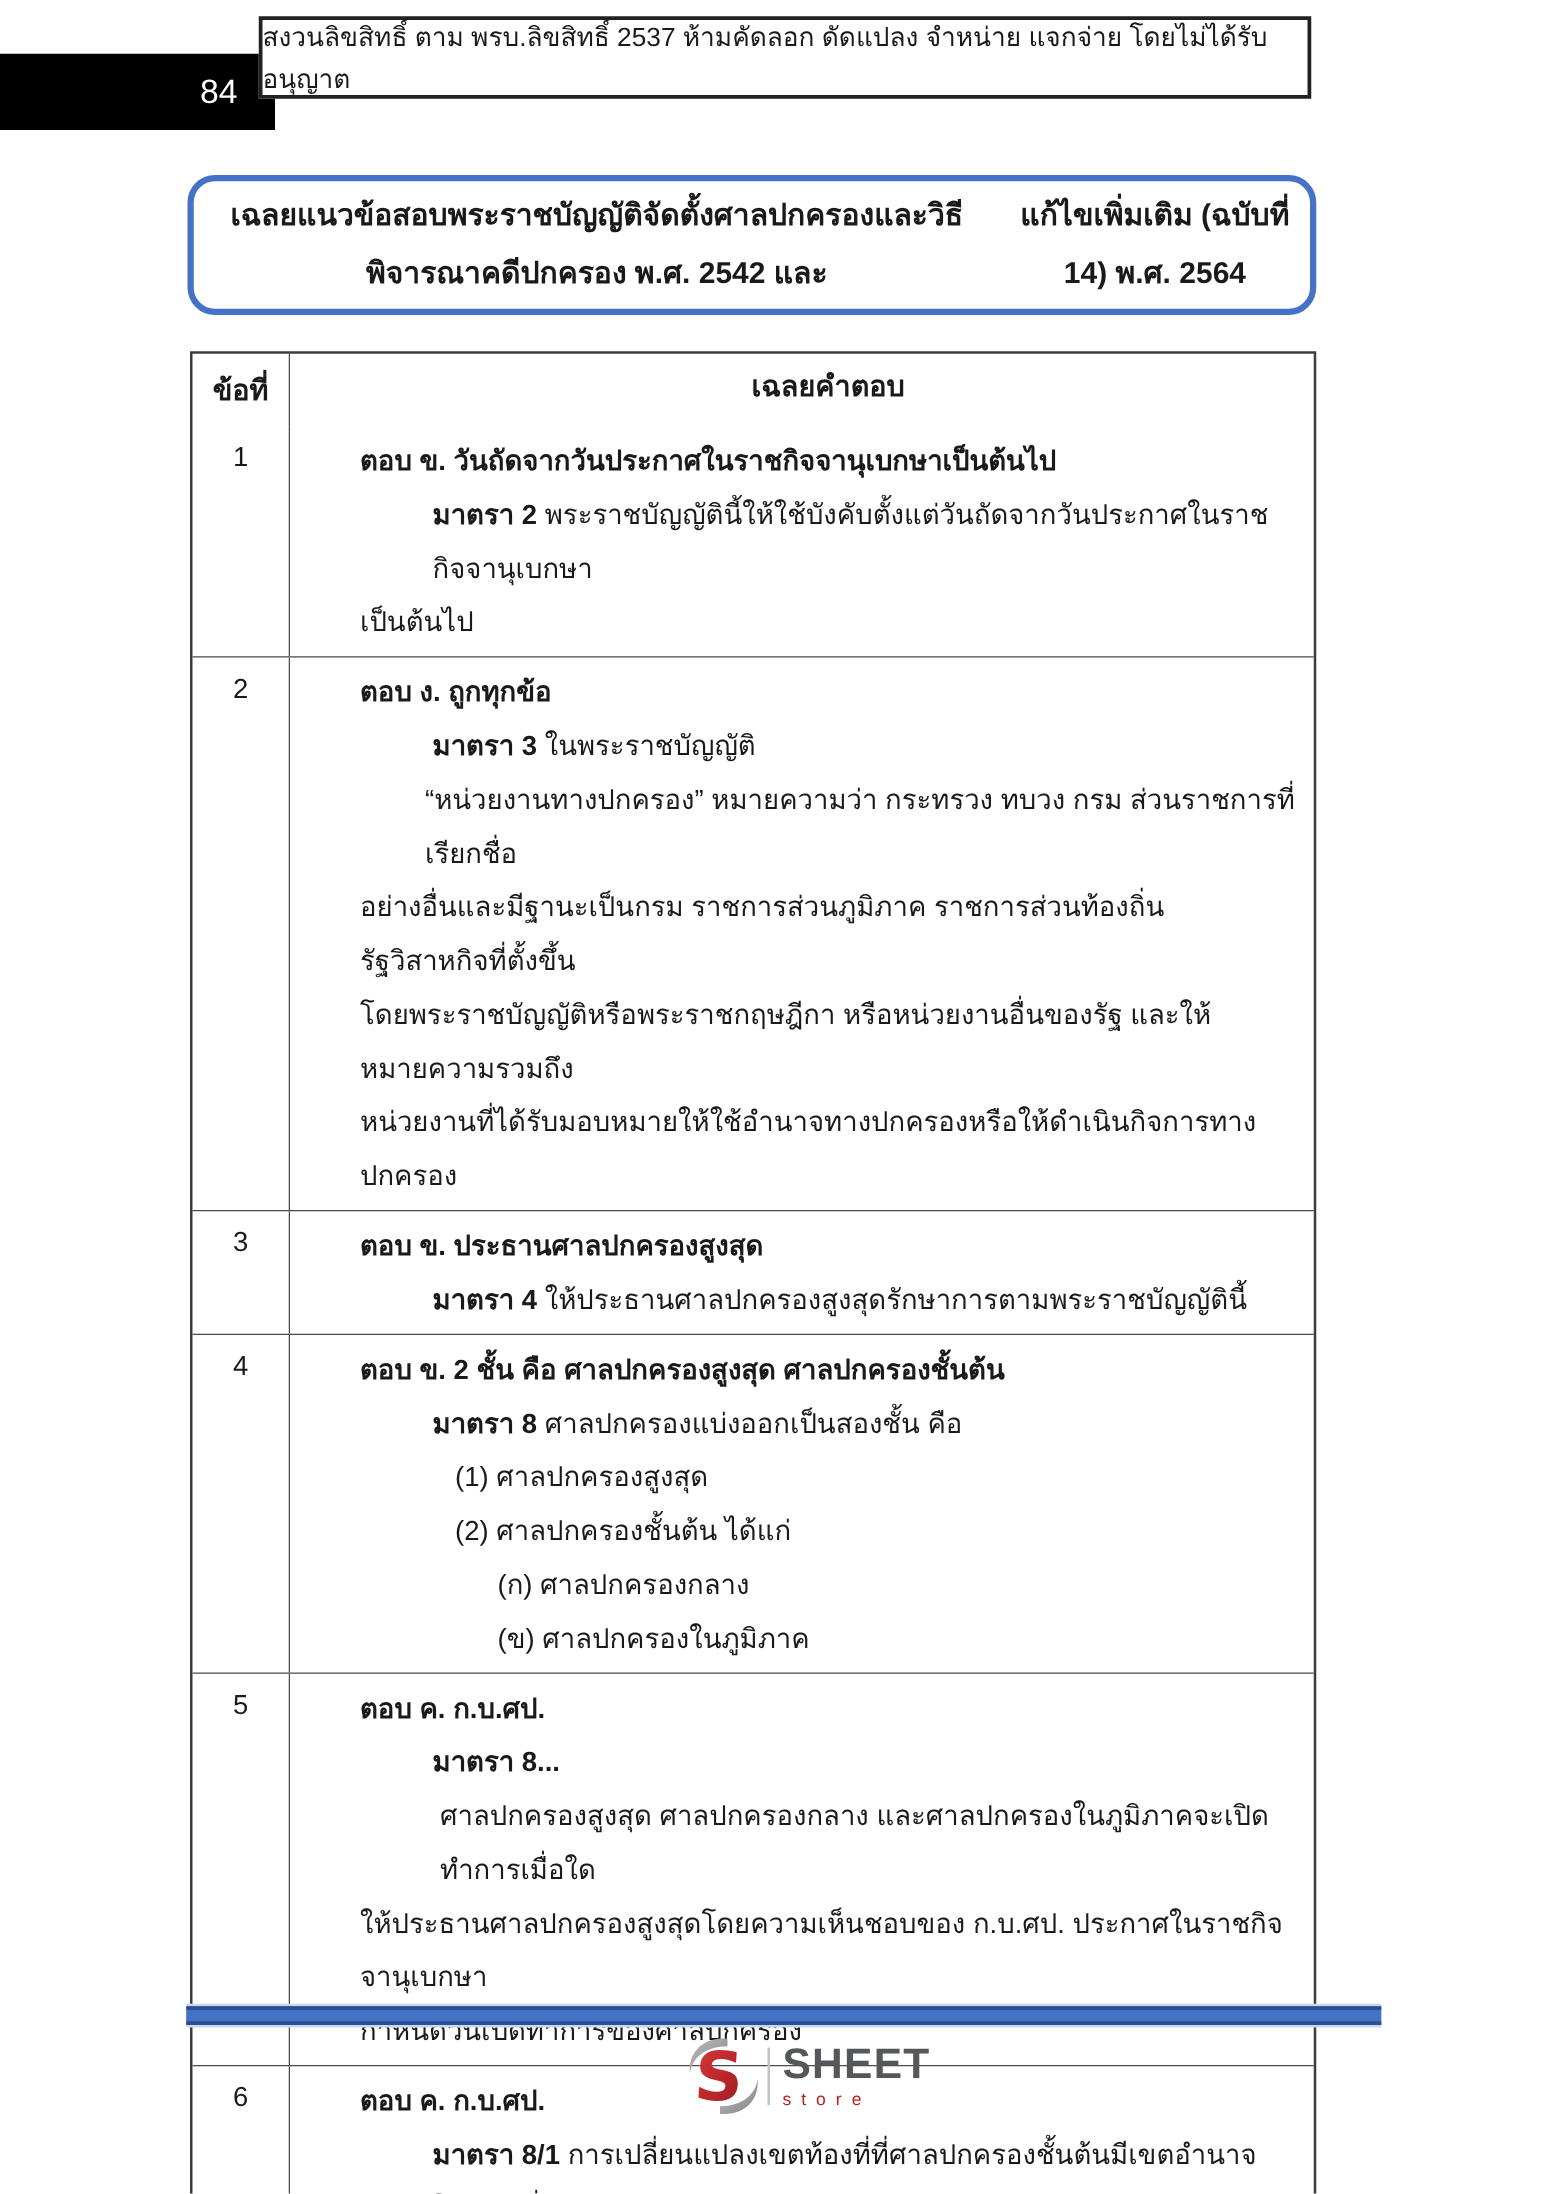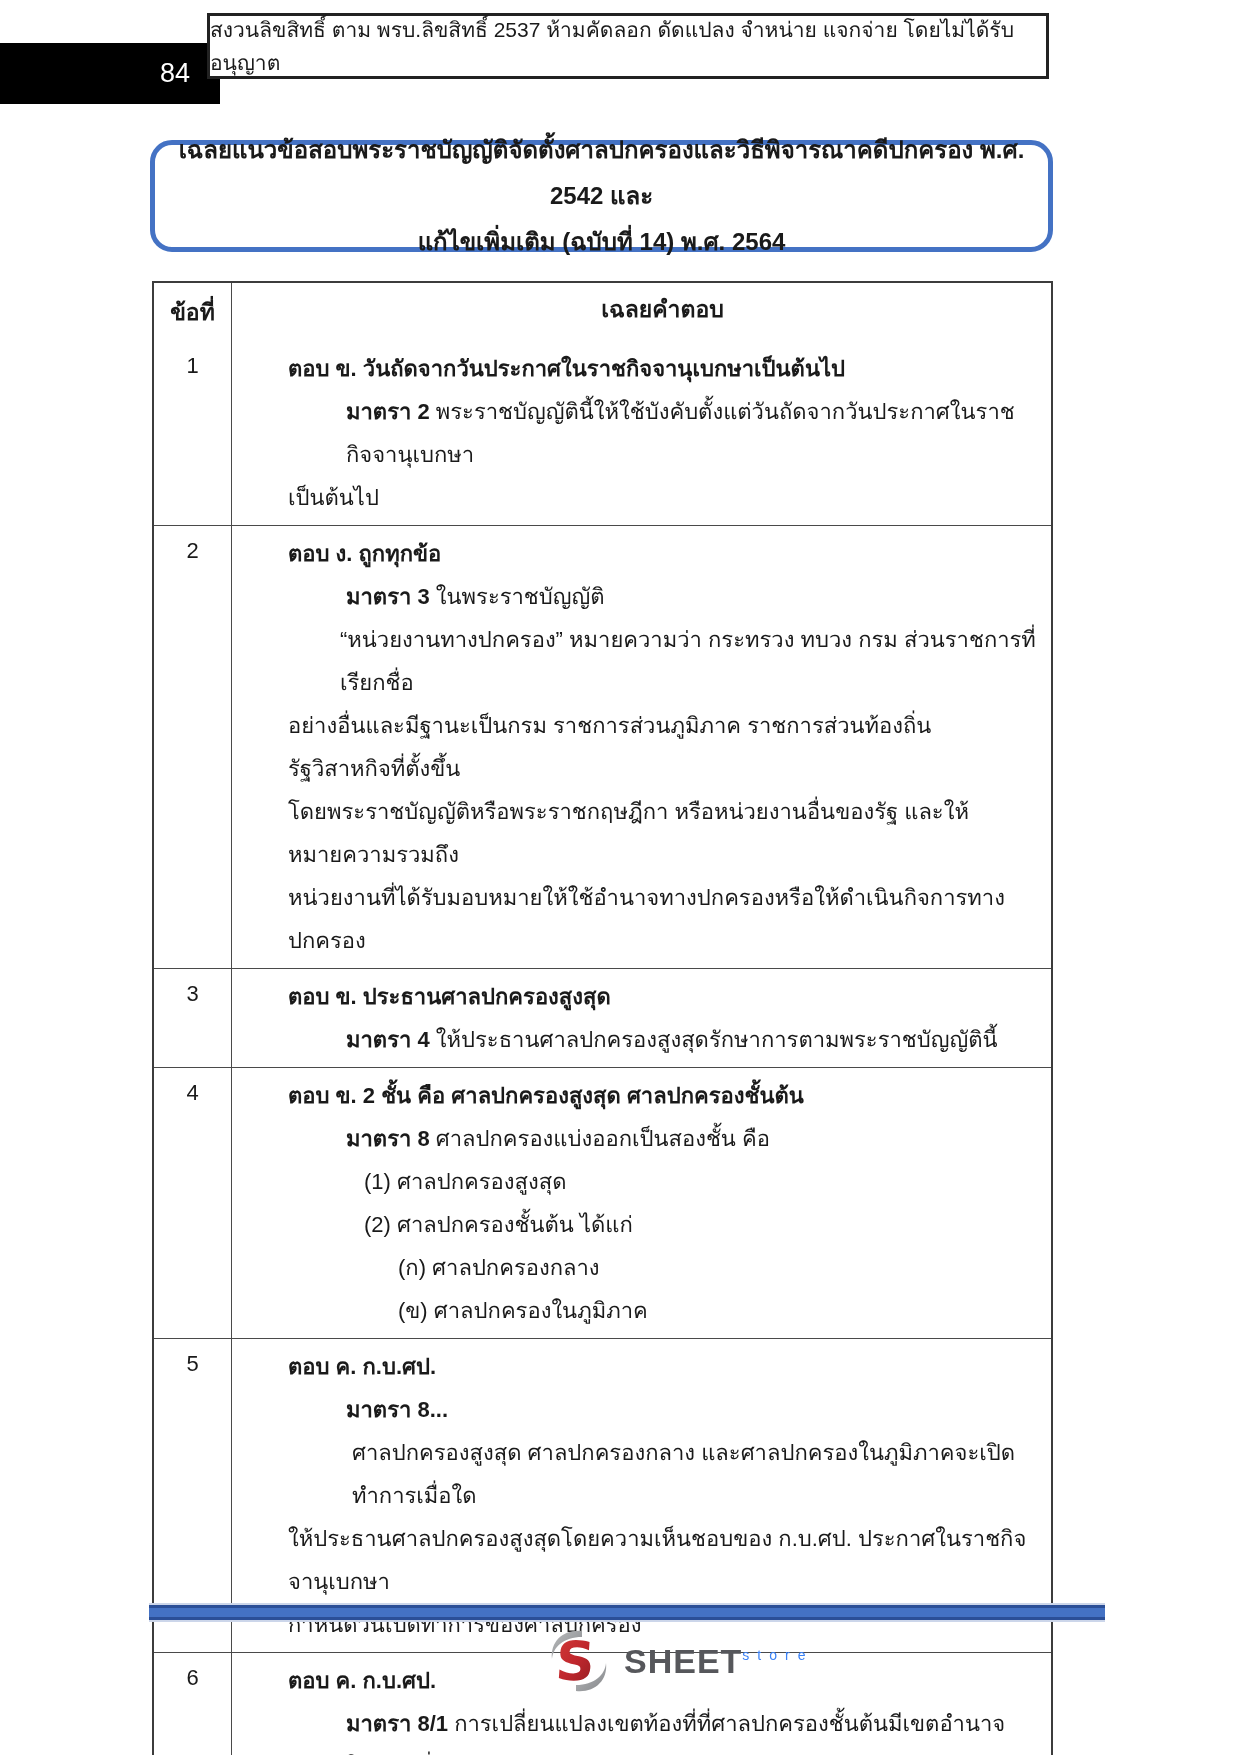--- a/index.html
+++ b/index.html
@@ -24,21 +24,21 @@
     position:absolute;left:207px;top:13px;width:842px;height:66px;
     border:3px solid #222;box-sizing:border-box;background:#fff;
     display:flex;align-items:center;justify-content:center;
     font-size:21px;
   }
 
   
   .title-box{
     position:absolute;left:150px;top:140px;width:903px;height:112px;
     border:5px solid #4472C4;border-radius:22px;box-sizing:border-box;
-    display:flex;flex-direction:column;align-items:center;justify-content:center;
+    display:flex;flex-direction:row;align-items:center;justify-content:center;
     font-size:24px;font-weight:700;line-height:46px;text-align:center;
     background:#fff;
   }
 
   
   .answer-table{
     position:absolute;left:152px;top:281px;width:901px;
     border:2px solid #3c3c3c;box-sizing:border-box;background:#fff;
   }
   .t-row{display:flex;border-top:1.5px solid #4a4a4a;gap:44px;}
@@ -68,26 +68,26 @@
     background:#4472C4;
     border-top:3px solid #2B4F97;border-bottom:3px solid #2B4F97;
     box-shadow:0 -2px 0 #ccd6ea, 0 2px 0 #ccd6ea;
   }
   .logo{
     position:absolute;left:548px;top:1626px;width:230px;height:70px;
     display:flex;align-items:center;
   }
   .logo-icon{width:62px;height:64px;flex:0 0 62px;}
   .logo-divider{width:2px;height:46px;background:#c2c3c5;margin:0 10px 0 4px;}
-  .logo-text{display:flex;flex-direction:row;justify-content:center;}
+  .logo-text{display:flex;flex-direction:column;justify-content:center;}
   .logo-name{
     font-size:34px;font-weight:700;color:#56575b;letter-spacing:1px;line-height:34px;
   }
   .logo-sub{
-    font-size:14px;color:#3b82f6;letter-spacing:8px;line-height:18px;margin-top:2px;
+    font-size:14px;color:#b91c1c;letter-spacing:8px;line-height:18px;margin-top:2px;
   }
 </style>
 </head>
 <body>
 
 <div class="page">
 
   <div class="pageno-box">
     <span>84</span>
   </div>

